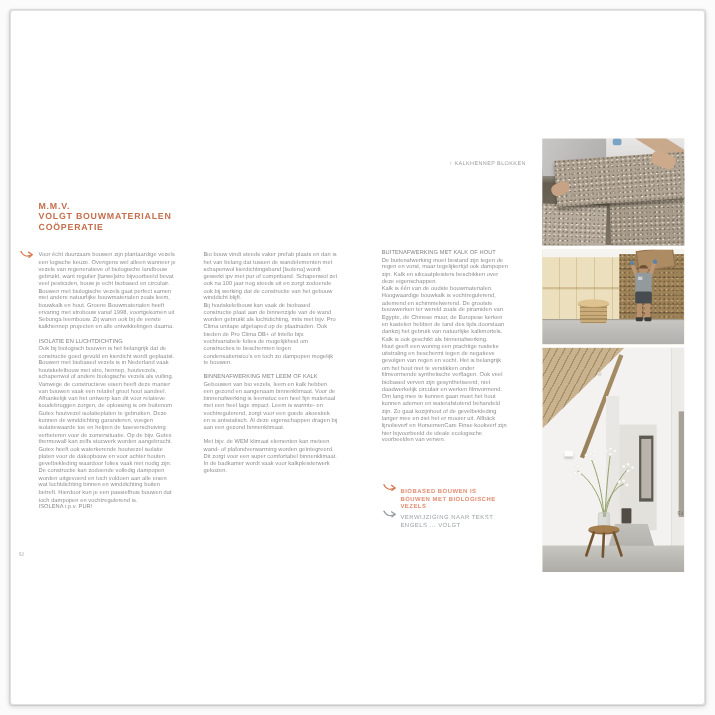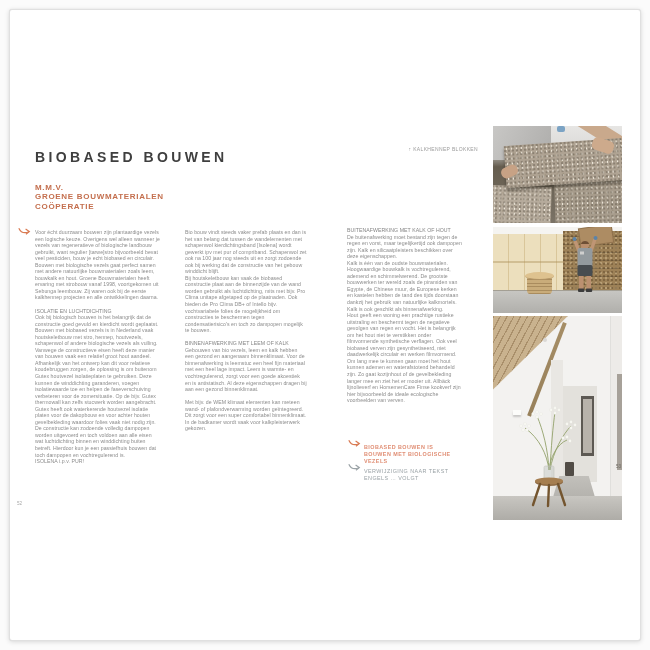--- a/index.html
+++ b/index.html
@@ -134,30 +134,29 @@
   .p3-lamp{left:20px;top:94px;width:8px;height:5px;background:#fcfcfa;box-shadow:0 2px 2px rgba(0,0,0,.18);}
   .p3-floor{left:0;top:180px;width:129px;height:24px;background:linear-gradient(#c8c6c1,#aeaca7);}
   .p3-floorline{left:0;top:180px;width:129px;height:1px;background:rgba(0,0,0,.08);}
   .p3-still{left:16px;top:88px;}
 </style>
 </head>
 <body>
 
 <div class="spread">
 
-  <div class="abs title">BIOBASED BOUWEN</div>
 
   <div class="abs caption-top">
     <span>↑</span>
     <span>KALKHENNEP BLOKKEN</span>
   </div>
 
   <div class="abs byline">
     <div>M.M.V.</div>
-    <div>GROENE BOUWMATERIALEN</div>
+    <div>VOLGT BOUWMATERIALEN</div>
     <div>COÖPERATIE</div>
   </div>
 
   <div class="abs intro-arrow">
     <svg class="arrow-svg" width="14" height="10" viewBox="0 0 14 10">
       <path d="M0.8 1.2 C3.2 6.2, 6.2 6.8, 10.8 4.8" fill="none" stroke="#d97a52" stroke-width="1.2"></path>
       <path d="M7.6 2.0 L11.3 4.6 L7.9 7.2" fill="none" stroke="#d97a52" stroke-width="1.2"></path>
     </svg>
   </div>
 

